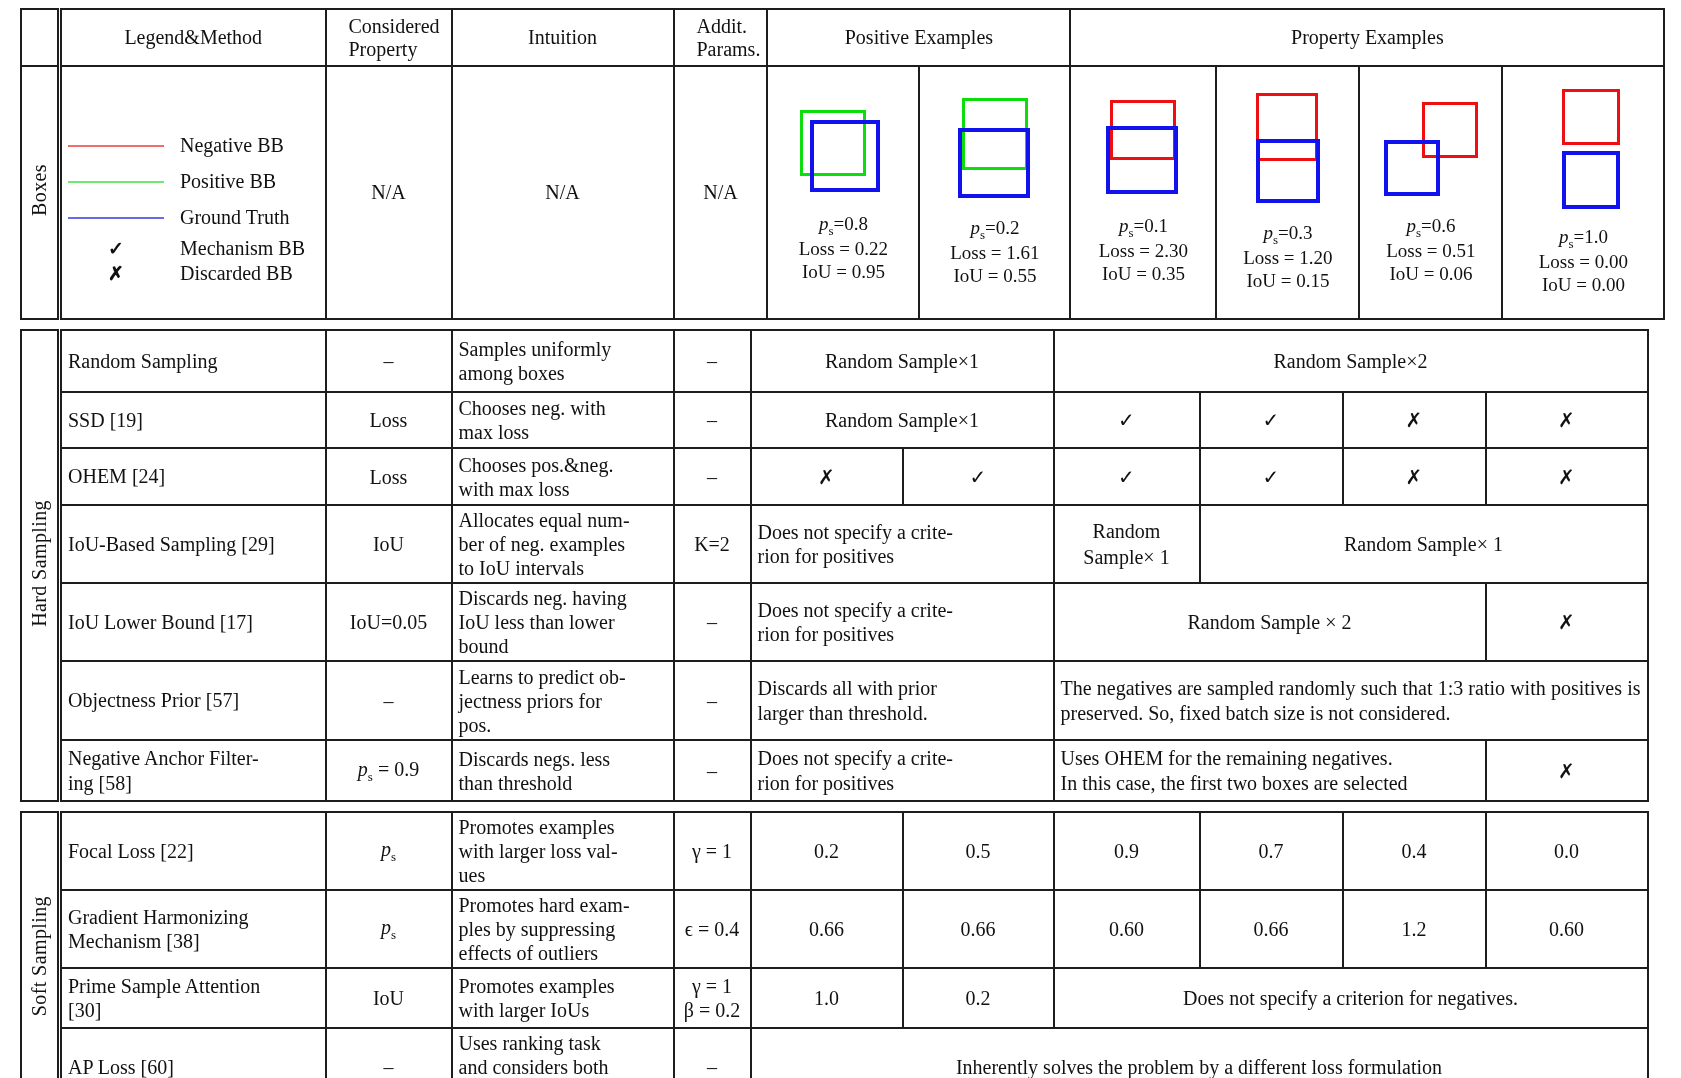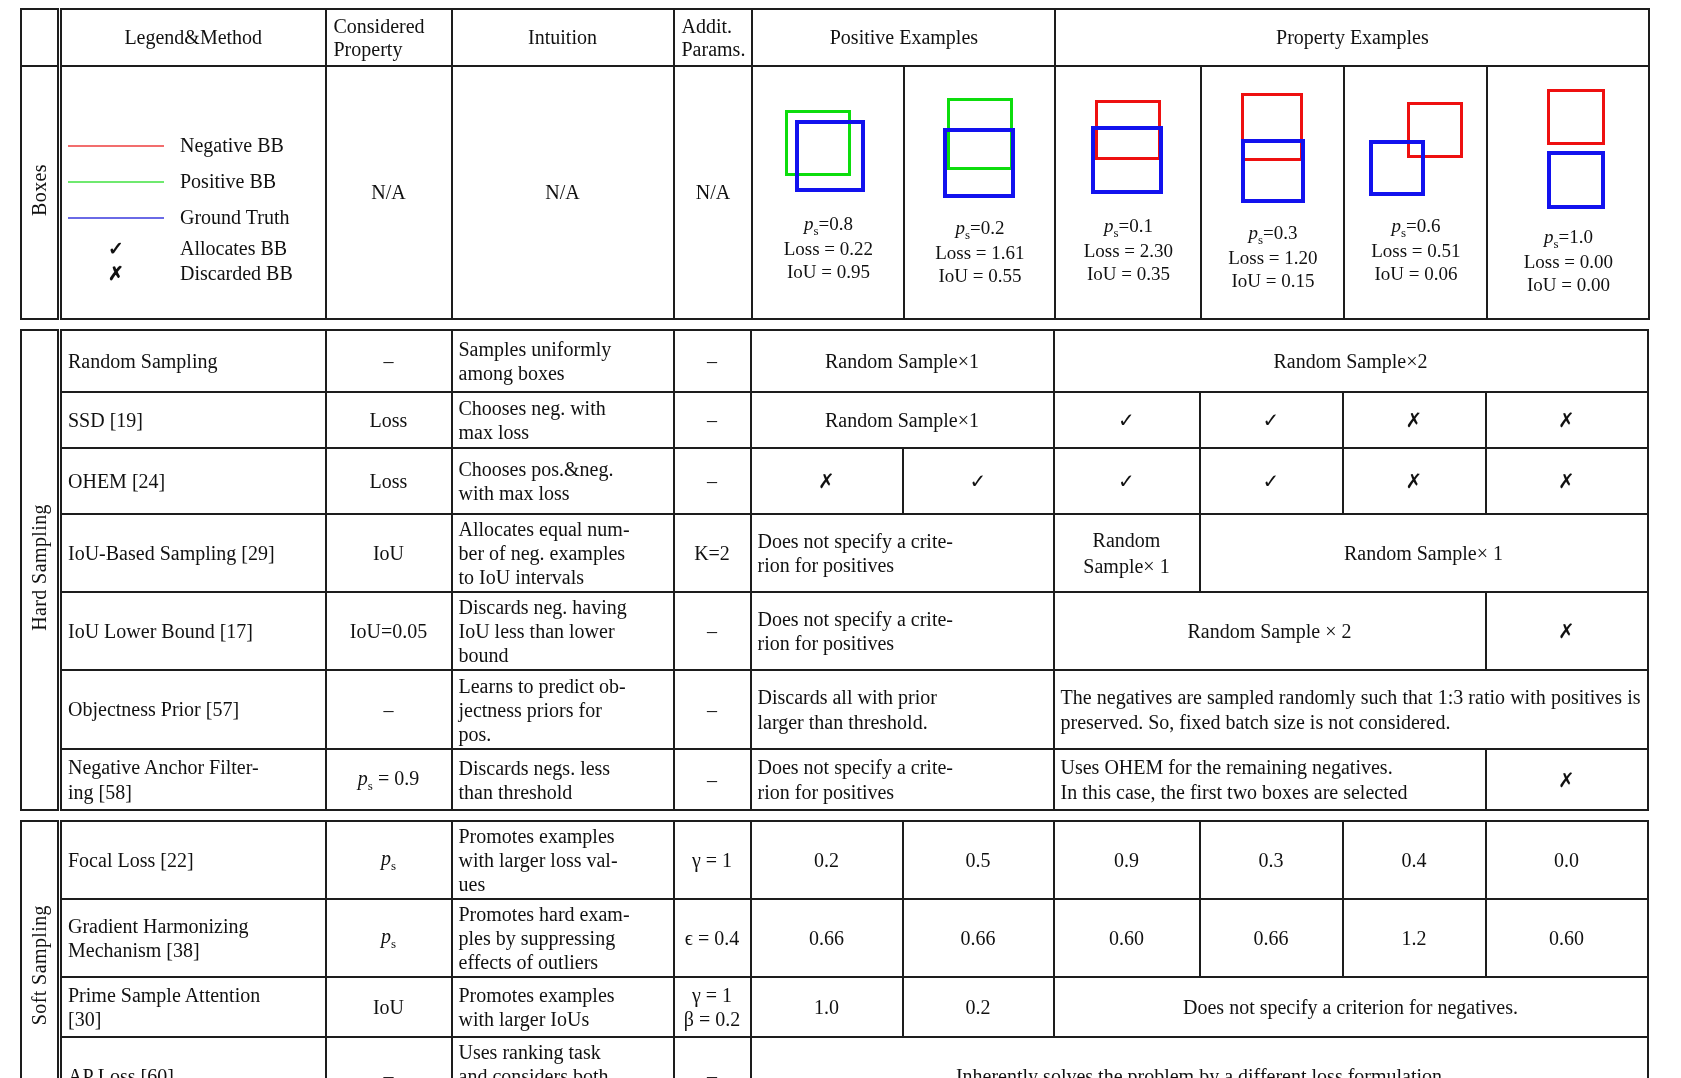--- a/index.html
+++ b/index.html
@@ -5,21 +5,21 @@
   html,body{margin:0;padding:0;background:#ffffff;}
   body{width:1681px;height:1078px;overflow:hidden;
        font-family:"Liberation Serif","DejaVu Serif",serif;color:#111;}
   .wrap{padding:8px 0 0 20px;}
   table.sec{border-collapse:collapse;table-layout:fixed;margin:0 0 9px 0;}
   .sec td,.sec th{border:2px solid #1d1d1d;padding:2px 6px;font-weight:normal;
        font-size:20px;vertical-align:middle;overflow:hidden;background:#fff;}
   
   .label-cell,.label-stub{border-right:5px double #1d1d1d !important;padding:0;text-align:center;}
   .vert{writing-mode:vertical-rl;transform:rotate(180deg);font-size:20px;letter-spacing:.4px;display:inline-block;}
-  th.h-left{text-align:left;padding-left:7px;}
+  th.h-left{text-align:left;padding-left:22px;}
   th.h-center{text-align:center;}
   .pre{white-space:pre-line;}
   .c{text-align:center;margin-left:30px;}
   .method-cell{text-align:left;font-size:20px;line-height:1.22;padding-left:9px;}
   .intu-cell{text-align:left;font-size:19.5px;line-height:1.2;padding-left:6px;padding-right:4px;}
   .prop-cell,.params-cell{text-align:center;font-size:19.5px;line-height:1.2;}
   .mark-cell{text-align:center;font-size:21px;font-weight:bold;}
   .num-cell{text-align:center;font-size:19.5px;}
   .text-cell{text-align:left;font-size:19.5px;line-height:1.22;padding-left:9px;padding-right:6px;}
   .just{text-align:justify;}
@@ -93,21 +93,21 @@
           <div class="lg-row">
             <span class="lg-swatch">
                   <span class="lg-line" style="background: rgb(106, 106, 230);"></span>
                 </span>
             <span class="lg-label">Ground Truth</span>
           </div>
           <div class="lg-row-glyph">
             <span class="lg-swatch">
                   <span class="lg-glyph">✓</span>
                 </span>
-            <span class="lg-label">Allocates BB</span>
+            <span class="lg-label">Mechanism BB</span>
           </div>
           <div class="lg-row-glyph">
             <span class="lg-swatch">
                   <span class="lg-glyph">✗</span>
                 </span>
             <span class="lg-label">Discarded BB</span>
           </div>
         </div>
       </td>
       <td class="c">N/A</td>
@@ -173,21 +173,21 @@
       <td class="prop-cell">Loss</td>
       <td class="intu-cell pre">Chooses neg. with
 max loss</td>
       <td class="params-cell">–</td>
       <td class="c" colspan="2">Random Sample×1</td>
       <td class="mark-cell">✓</td>
       <td class="mark-cell">✓</td>
       <td class="mark-cell">✗</td>
       <td class="mark-cell">✗</td>
     </tr>
-    <tr style="height:66px">
+    <tr style="height:57px">
       <td class="method-cell pre">OHEM [24]</td>
       <td class="prop-cell">Loss</td>
       <td class="intu-cell pre">Chooses pos.&amp;neg.
 with max loss</td>
       <td class="params-cell">–</td>
       <td class="mark-cell">✗</td>
       <td class="mark-cell">✓</td>
       <td class="mark-cell">✓</td>
       <td class="mark-cell">✓</td>
       <td class="mark-cell">✗</td>
@@ -266,21 +266,21 @@
       </td>
       <td class="method-cell pre">Focal Loss [22]</td>
       <td class="prop-cell"><i class="m">p</i><sub>s</sub></td>
       <td class="intu-cell pre">Promotes examples
 with larger loss val-
 ues</td>
       <td class="params-cell pre">γ = 1</td>
       <td class="num-cell">0.2</td>
       <td class="num-cell">0.5</td>
       <td class="num-cell">0.9</td>
-      <td class="num-cell">0.3</td>
+      <td class="num-cell">0.7</td>
       <td class="num-cell">0.4</td>
       <td class="num-cell">0.0</td>
     </tr>
     <tr style="height:72px">
       <td class="method-cell pre">Gradient Harmonizing
 Mechanism [38]</td>
       <td class="prop-cell"><i class="m">p</i><sub>s</sub></td>
       <td class="intu-cell pre">Promotes hard exam-
 ples by suppressing
 effects of outliers</td>

